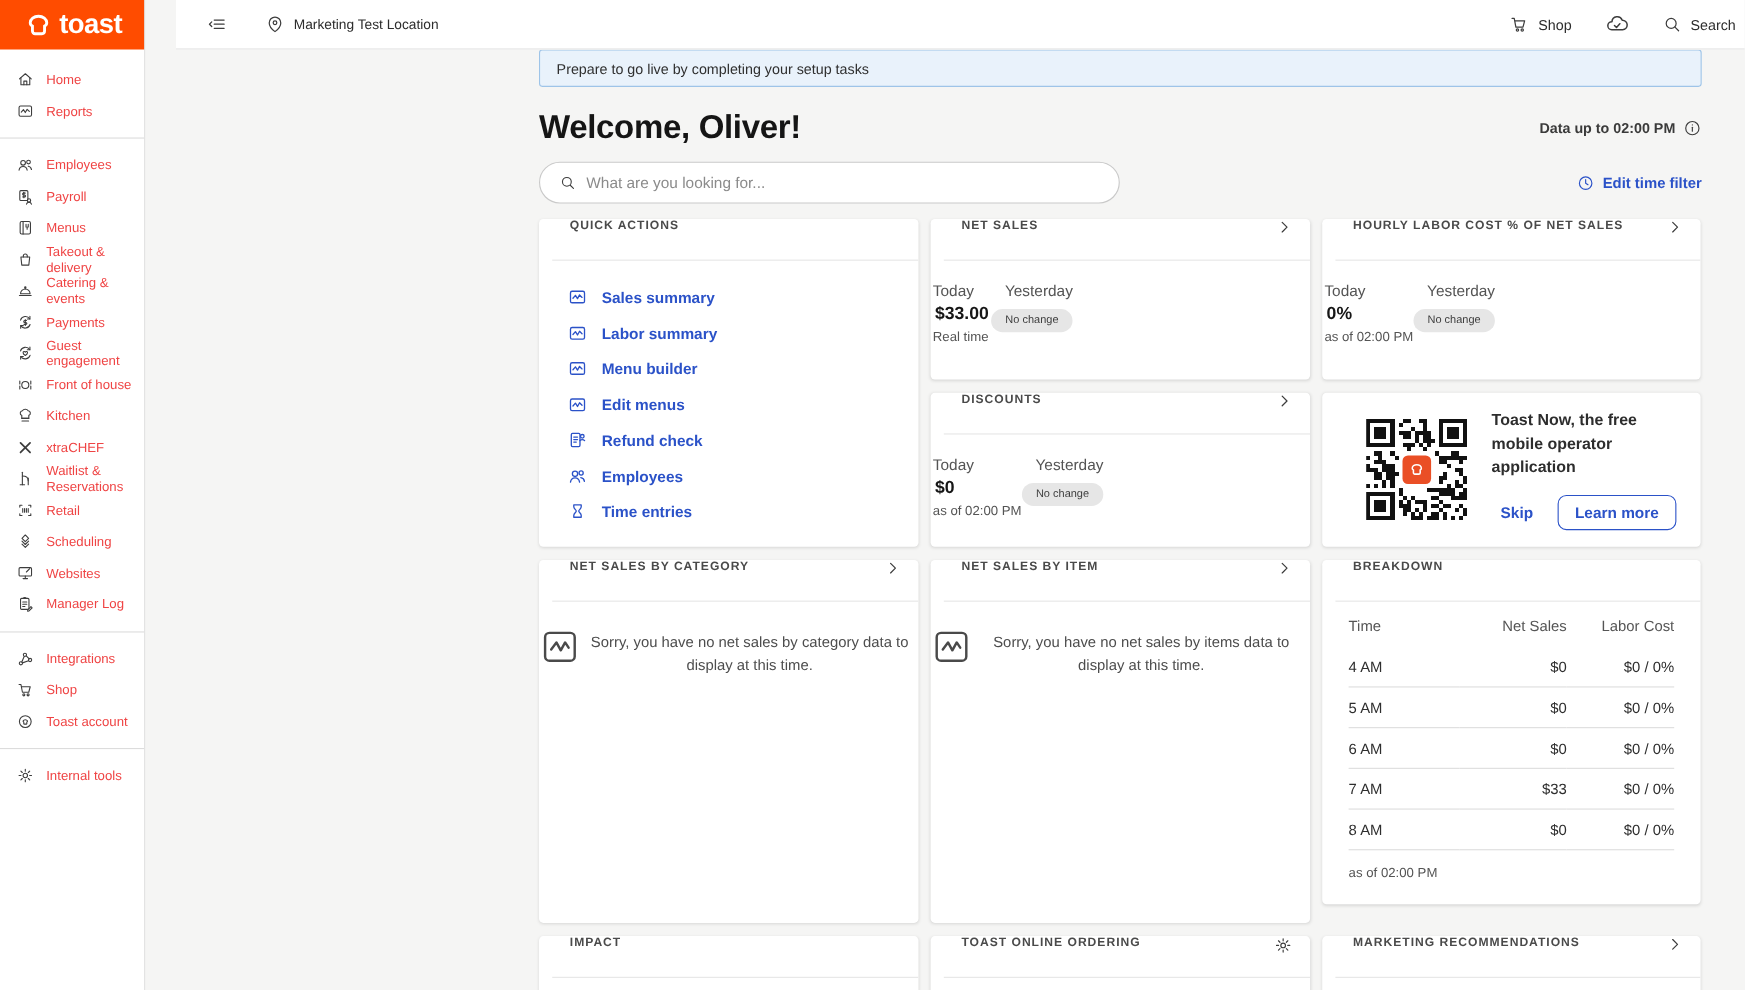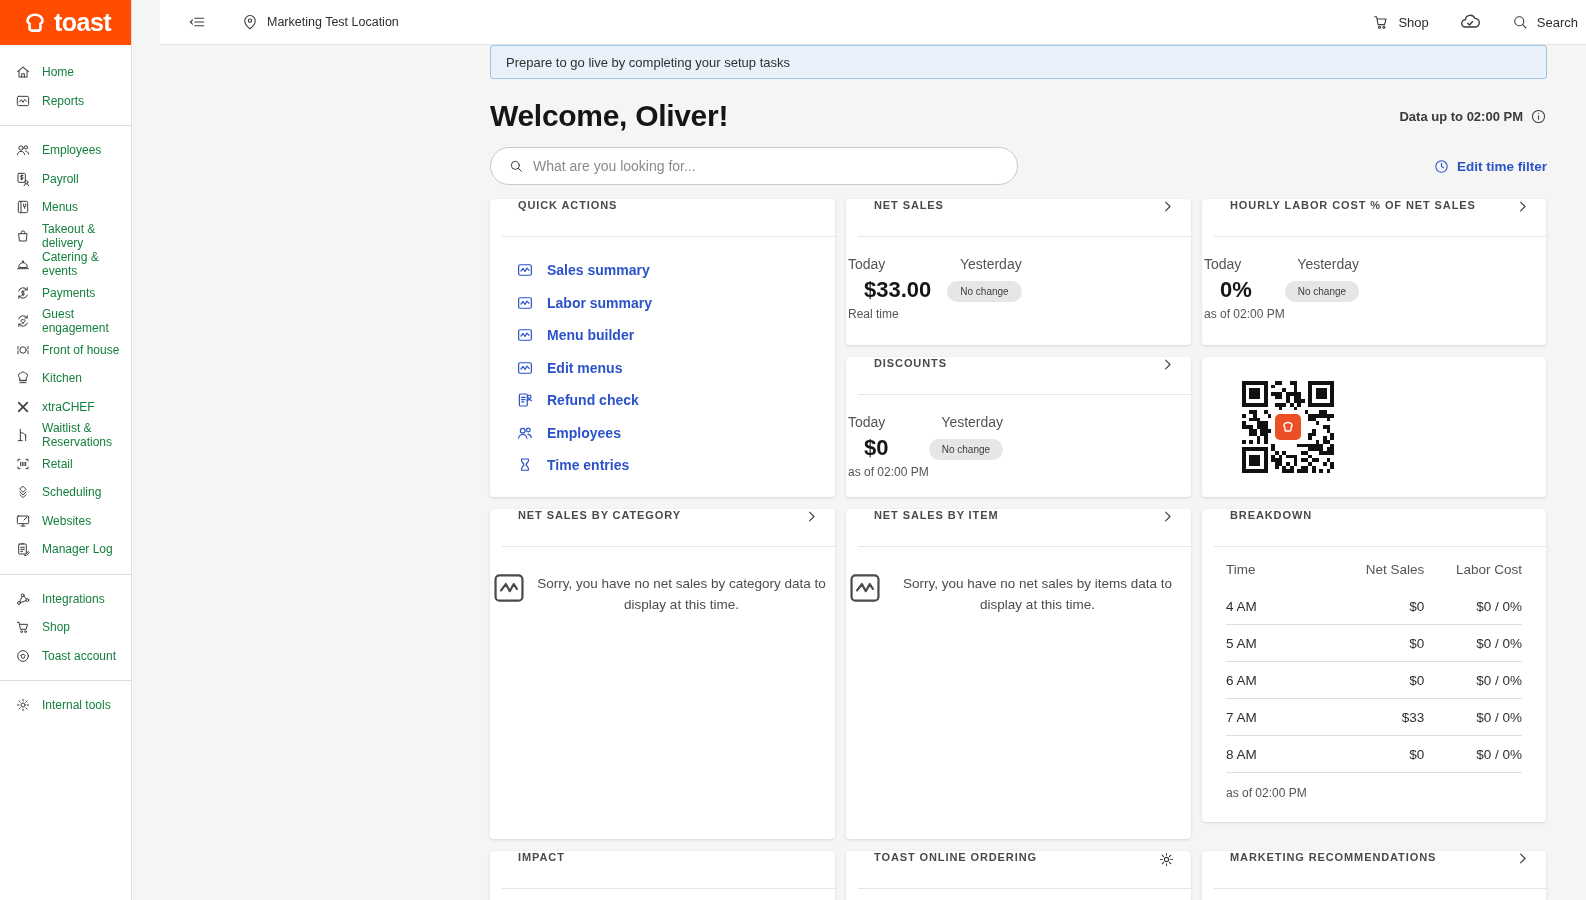--- a/index.html
+++ b/index.html
@@ -12,21 +12,21 @@
 
   
   .sidebar{ position:absolute; left:0; top:0; width:132px; height:900px;
     background:#fff; border-right:1px solid #e0e0e0; z-index:3; }
   .logo{ height:45px; background:var(--orange); display:flex; align-items:center;
     justify-content:center; gap:4px; }
   .logo svg{ width:30px; height:30px; }
   .logo-text{ color:#fff; font-size:25px; font-weight:700; letter-spacing:-0.5px; }
   .nav{ padding-top:13px; }
   .nav-item{ display:flex; align-items:center; gap:11px; height:28.5px;
-    padding-left:15px; font-size:12px; color:#15803d; text-decoration:none; cursor:pointer; }
+    padding-left:15px; font-size:12px; color:#ef4444; text-decoration:none; cursor:pointer; }
   .nav-div{ border-top:1px solid #dcdcdc; margin:10px 0; }
 
   
   .topbar{ position:absolute; left:160px; top:0; right:0; height:45px; background:#fff;
     border-bottom:1px solid #e3e3e3; display:flex; align-items:center;
     padding:0 8px 0 28px; z-index:2; }
   .topbar .left{ display:flex; align-items:center; gap:8px; }
   .collapse-btn{ margin-right:27px; display:flex; cursor:pointer; }
   .collapse-btn .ic{ width:18px; height:18px; }
   .loc-label{ font-size:12.5px; color:#2d2d2d; }
@@ -68,21 +68,21 @@
   .card-h .gear{ width:17px; height:17px; stroke-width:1.5; }
 
   .qa{ grid-column:1; grid-row:1 / 3; }
   .qa-body{ padding:24px 26px 0; display:flex; flex-direction:column; gap:14.5px; }
   .qa-link{ display:flex; align-items:center; gap:13px; color:var(--blue);
     font-size:14px; font-weight:700; text-decoration:none; cursor:pointer; }
   .qa-link .ic{ stroke:var(--blue); width:18px; height:18px; stroke-width:1.6; }
 
   .metric-body{ padding:19px 2px 0; display:flex; justify-content:flex-start; }
   .m-label{ font-size:14px; color:var(--gray); }
-  .m-value{ font-size:22px; font-weight:700; color:#161616; margin:5px 16px 4px; }
+  .m-value{ font-size:16px; font-weight:700; color:#161616; margin:5px 2px 4px; }
   .m-sub{ font-size:12px; color:var(--gray); }
   .m-right{ text-align:right; }
   .badge{ display:inline-block; margin-top:9px; background:#e6e6e6; border-radius:14px;
     padding:5px 13px; font-size:10px; color:#3d3d3d; }
 
   .promo-body{ height:100%; display:flex; align-items:center; gap:22px; padding:0 22px 0 40px; }
   .qr-wrap{ position:relative; width:92px; height:92px; flex:none; }
   .qr-wrap svg{ width:92px; height:92px; display:block; }
   .qr-logo{ position:absolute; left:33px; top:33px; width:26px; height:26px;
     background:#ea4f26; border-radius:5px; display:flex; align-items:center; justify-content:center; }
@@ -669,20 +669,27 @@
                 <rect x="0" y="18" width="7" height="7" fill="#111111"></rect>
                 <rect x="1" y="19" width="5" height="5" fill="#ffffff"></rect>
                 <rect x="2" y="20" width="3" height="3" fill="#111111"></rect>
               </svg>
             <div class="qr-logo">
               <svg viewBox="0 0 24 24">
                   <path d="M6.5 10.2a5.5 4.3 0 0 1 11 0c0 1-.6 1.8-1.4 2.2v3.3a1.7 1.7 0 0 1-1.7 1.7H9.6a1.7 1.7 0 0 1-1.7-1.7v-3.3C7.1 12 6.5 11.2 6.5 10.2z" fill="none" stroke="#fff" stroke-width="1.9"></path>
                 </svg>
             </div>
           </div>
+          <div class="promo-right">
+            <div class="promo-text">Toast Now, the free mobile operator application</div>
+            <div class="promo-actions">
+              <span class="skip-link">Skip</span>
+              <button class="learn-btn">Learn more</button>
+            </div>
+          </div>
         </div>
       </section>
 
       <section class="card" style="grid-column:1;grid-row:3">
         <div class="card-h">
           <span class="t">NET SALES BY CATEGORY</span>
           <svg class="ic" viewBox="0 0 24 24">
               <path d="M9 5l7 7-7 7"></path>
             </svg>
         </div>

